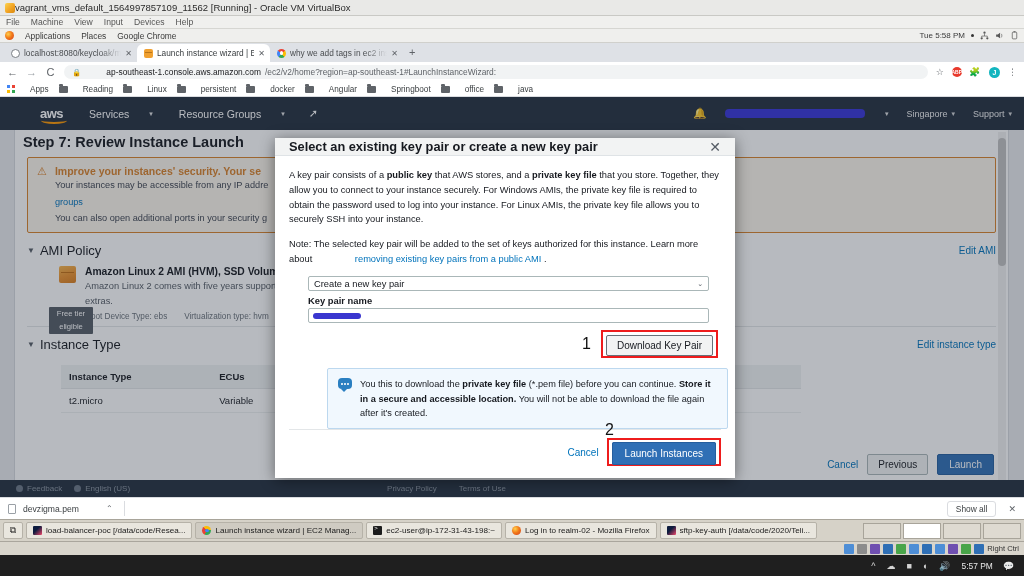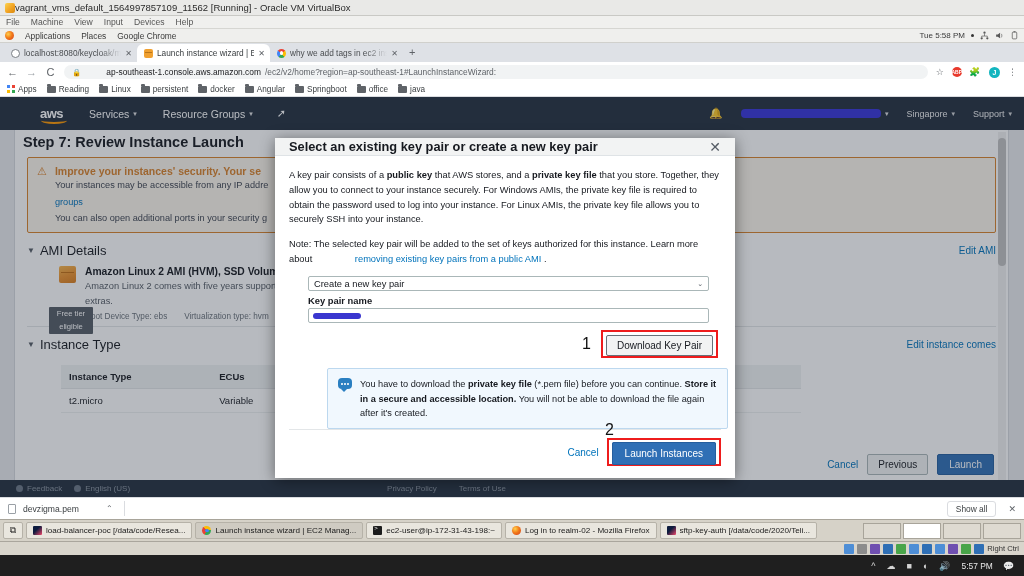--- a/index.html
+++ b/index.html
@@ -126,21 +126,21 @@
     color: #fff; font-size: 7px; display: flex; align-items: center;
     justify-content: center; font-weight: bold;
   }
   .kebab { font-size: 9px; color: #5f6368; letter-spacing: 0; }
 
   .bookmarks {
     height: 15px; background: #fff; display: flex; align-items: center;
     gap: 10px; padding: 0 7px; font-size: 8.2px; color: #3c4043;
     border-bottom: 1px solid #dadce0;
   }
-  .bm { display: flex; align-items: center; gap: 3px; }
+  .bm { display: flex; align-items: center; gap: 15px; }
   .bm-grid {
     width: 8px; height: 8px; flex: none;
     background:
       linear-gradient(#4285f4,#4285f4) 0 0/3px 3px no-repeat,
       linear-gradient(#ea4335,#ea4335) 5px 0/3px 3px no-repeat,
       linear-gradient(#fbbc05,#fbbc05) 0 5px/3px 3px no-repeat,
       linear-gradient(#34a853,#34a853) 5px 5px/3px 3px no-repeat;
   }
   .bm-folder {
     width: 9px; height: 7px; background: #5f6368; border-radius: 1px; flex: none;
@@ -161,21 +161,21 @@
     padding: 0 12px; color: #fff; font-size: 10.5px;
   }
   .aws-logo {
     font-size: 13px; font-weight: bold; letter-spacing: -.5px;
     margin-left: 28px; position: relative; line-height: 1;
   }
   .aws-logo:after {
     content:""; position:absolute; left: 1px; bottom:-4px; width: 26px; height: 5px;
     border-bottom: 2px solid #ff9900; border-radius: 0 0 50% 50%;
   }
-  .aws-nav-item { margin-left: 26px; display:flex; align-items:center; gap:4px; }
+  .aws-nav-item { margin-left: 26px; display:flex; align-items:center; gap:20px; }
   .caret { font-size: 7px; opacity: .85; }
   .aws-cursor { margin-left: 24px; font-size: 11px; }
   .aws-right { margin-left: auto; display: flex; align-items: center; gap: 18px; }
   .bell { font-size: 11px; }
   .acct-bar {
     width: 140px; height: 9px; background: #3633d8; border-radius: 4px;
   }
   .aws-small { font-size: 9px; display:flex; align-items:center; gap:4px; opacity:.92;}
 
   .aws-body { position: relative; height: 367px; background: #e9ebed; }
@@ -585,21 +585,21 @@
             <div class="warn-p">Your instances may be accessible from any IP addre</div>
             <div class="warn-p warn-link" style="margin-top:4px">groups</div>
             <div class="warn-p">You can also open additional ports in your security g</div>
           </div>
         </div>
 
         <div class="sect">
           <div class="sect-head">
             <span class="sect-title">
               <span class="tri">▼</span>
-              <span>AMI Details</span>
+              <span>AMI Policy</span>
             </span>
             <span class="edit-link">Edit AMI</span>
           </div>
           <div class="ami-row" style="position:relative">
             <span class="ami-ico"></span>
             <div style="flex:1">
               <div class="ami-name">Amazon Linux 2 AMI (HVM), SSD Volume</div>
               <div class="ami-desc">Amazon Linux 2 comes with five years support. It p</div>
               <div class="ami-desc" style="margin-top:1px">extras.</div>
               <div class="ami-meta">
@@ -613,21 +613,21 @@
             </div>
           </div>
         </div>
 
         <div class="sect" style="border-bottom:none">
           <div class="sect-head">
             <span class="sect-title">
               <span class="tri">▼</span>
               <span>Instance Type</span>
             </span>
-            <span class="edit-link">Edit instance comes</span>
+            <span class="edit-link">Edit instance type</span>
           </div>
         </div>
 
         <div class="it-table">
           <table>
             <thead>
               <tr>
                 <th>Instance Type</th>
                 <th>ECUs</th>
                 <th>vCPUs</th>
@@ -704,21 +704,21 @@
             <span class="btn-download">Download Key Pair</span>
           </span>
         </div>
 
         <div class="info-box">
           <span class="info-ico">
             <i class="info-dot"></i>
               <i class="info-dot"></i>
               <i class="info-dot"></i>
           </span>
-          <div class="info-txt"><span>You have to download the </span><b>private key file</b><span> (*.pem file) before you can continue. </span><b>Store it in a secure and accessible location.</b><span> You will not be able to download the file again after it's created.</span></div>
+          <div class="info-txt"><span>You this to download the </span><b>private key file</b><span> (*.pem file) before you can continue. </span><b>Store it in a secure and accessible location.</b><span> You will not be able to download the file again after it's created.</span></div>
         </div>
       </div>
     </div>
 
     <div class="modal-foot">
       <span class="annot-2">2</span>
       <span class="btn-link">Cancel</span>
       <span class="redbox">
         <span class="btn-launch">Launch Instances</span>
       </span>

